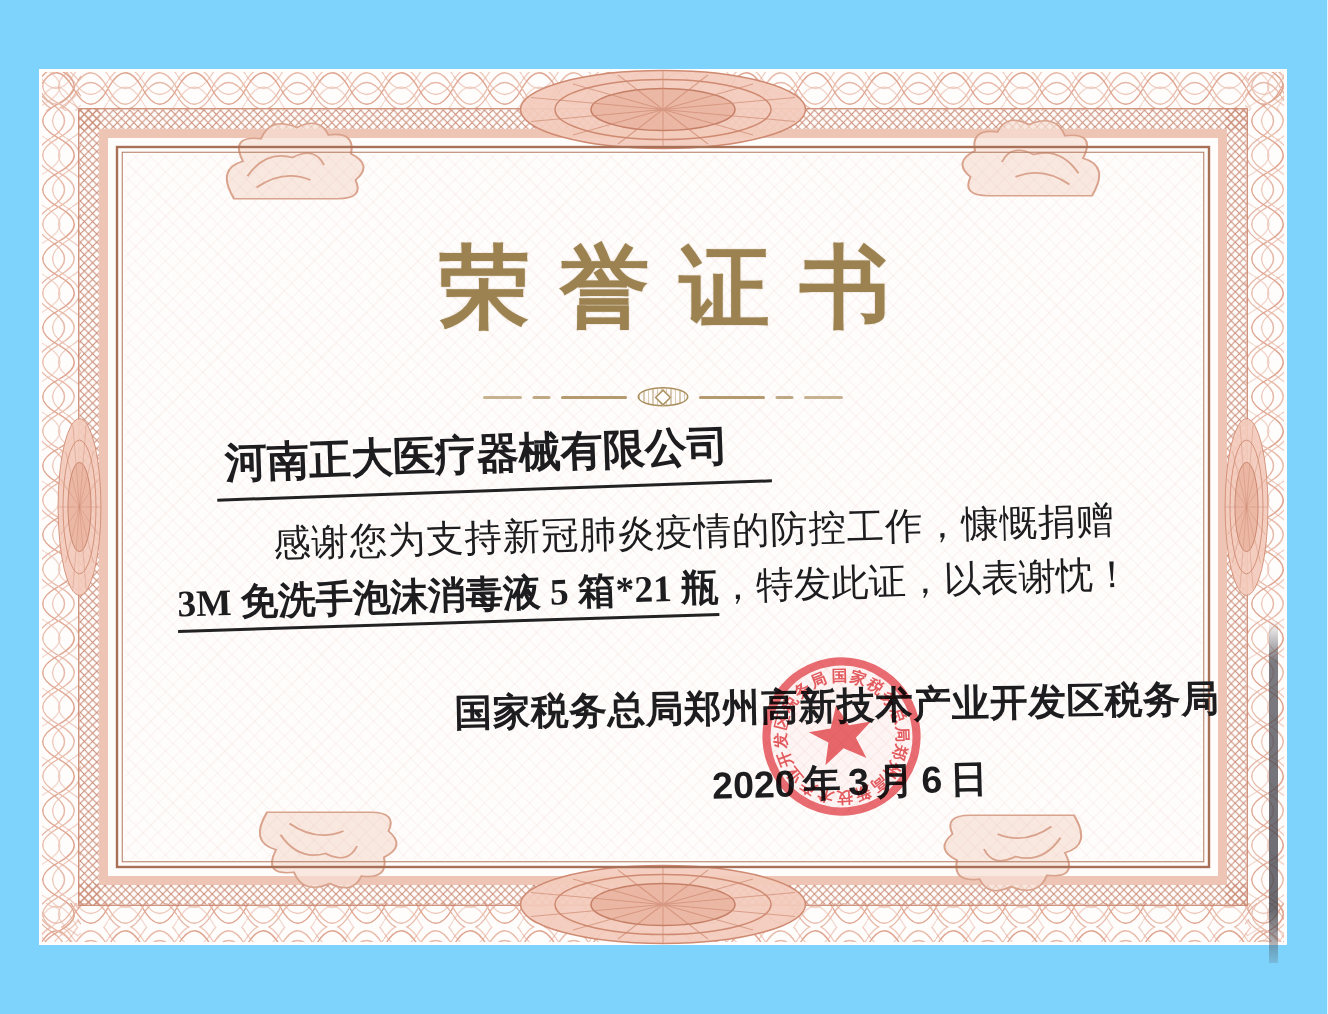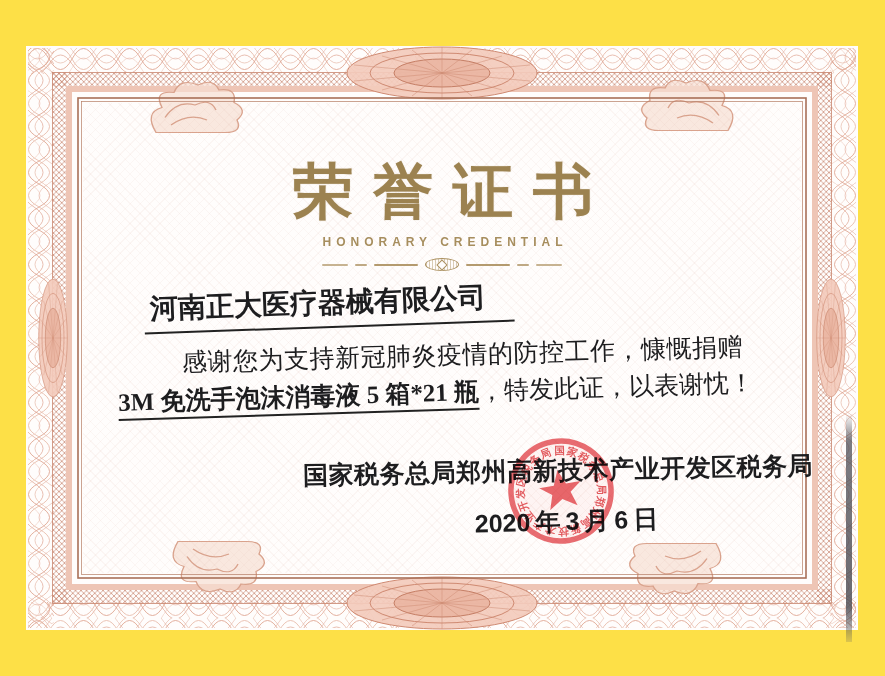--- a/index.html
+++ b/index.html
@@ -7,21 +7,21 @@
     --border-salmon:#dfa692;
     --border-salmon-light:#eac0b0;
     --frame-brown:#a97058;
     --seal-red:#e4555a;
     --ink:#1d1d1f;
   }
   *{margin:0;padding:0;box-sizing:border-box;}
   html,body{width:885px;height:676px;background:#ffffff;overflow:hidden;}
   body{font-family:"Liberation Serif","DejaVu Serif",serif;color:var(--ink);position:relative;}
 
-  .photo{position:absolute;inset:0;background:#fde047;}
+  .photo{position:absolute;inset:0;background:#7dd3fc;}
 
   .cert{position:absolute;left:26px;top:46px;width:832px;height:584px;background:#fffdfc;}
 
   .border-svg{position:absolute;inset:0;width:832px;height:584px;display:block;}
 
   .inner-texture{position:absolute;left:57px;top:57px;right:57px;bottom:57px;
     background:
       repeating-linear-gradient(45deg, rgba(224,180,166,.10) 0 1px, transparent 1px 7px),
       repeating-linear-gradient(-45deg, rgba(224,180,166,.10) 0 1px, transparent 1px 7px);
   }
@@ -134,21 +134,20 @@
       <use href="#swirl" transform="translate(690,520) scale(-1.5,-1.25)"></use>
 
       <rect x="52" y="52" width="728" height="480" fill="none" stroke="#a97058" stroke-width="1.6"></rect>
       <rect x="55.5" y="55.5" width="721" height="473" fill="none" stroke="#b57d64" stroke-width="0.7"></rect>
     </svg>
 
     <div class="inner-texture"></div>
 
     <div class="content">
       <h1 class="title">荣誉证书</h1>
-      <div class="subtitle">HONORARY CREDENTIAL</div>
 
       <div class="divider">
         <span class="dash d-a"></span>
         <span class="dash d-b"></span>
         <span class="dash d-c"></span>
         <span class="gem"></span>
         <span class="dash d-c"></span>
         <span class="dash d-b"></span>
         <span class="dash d-a"></span>
       </div>

